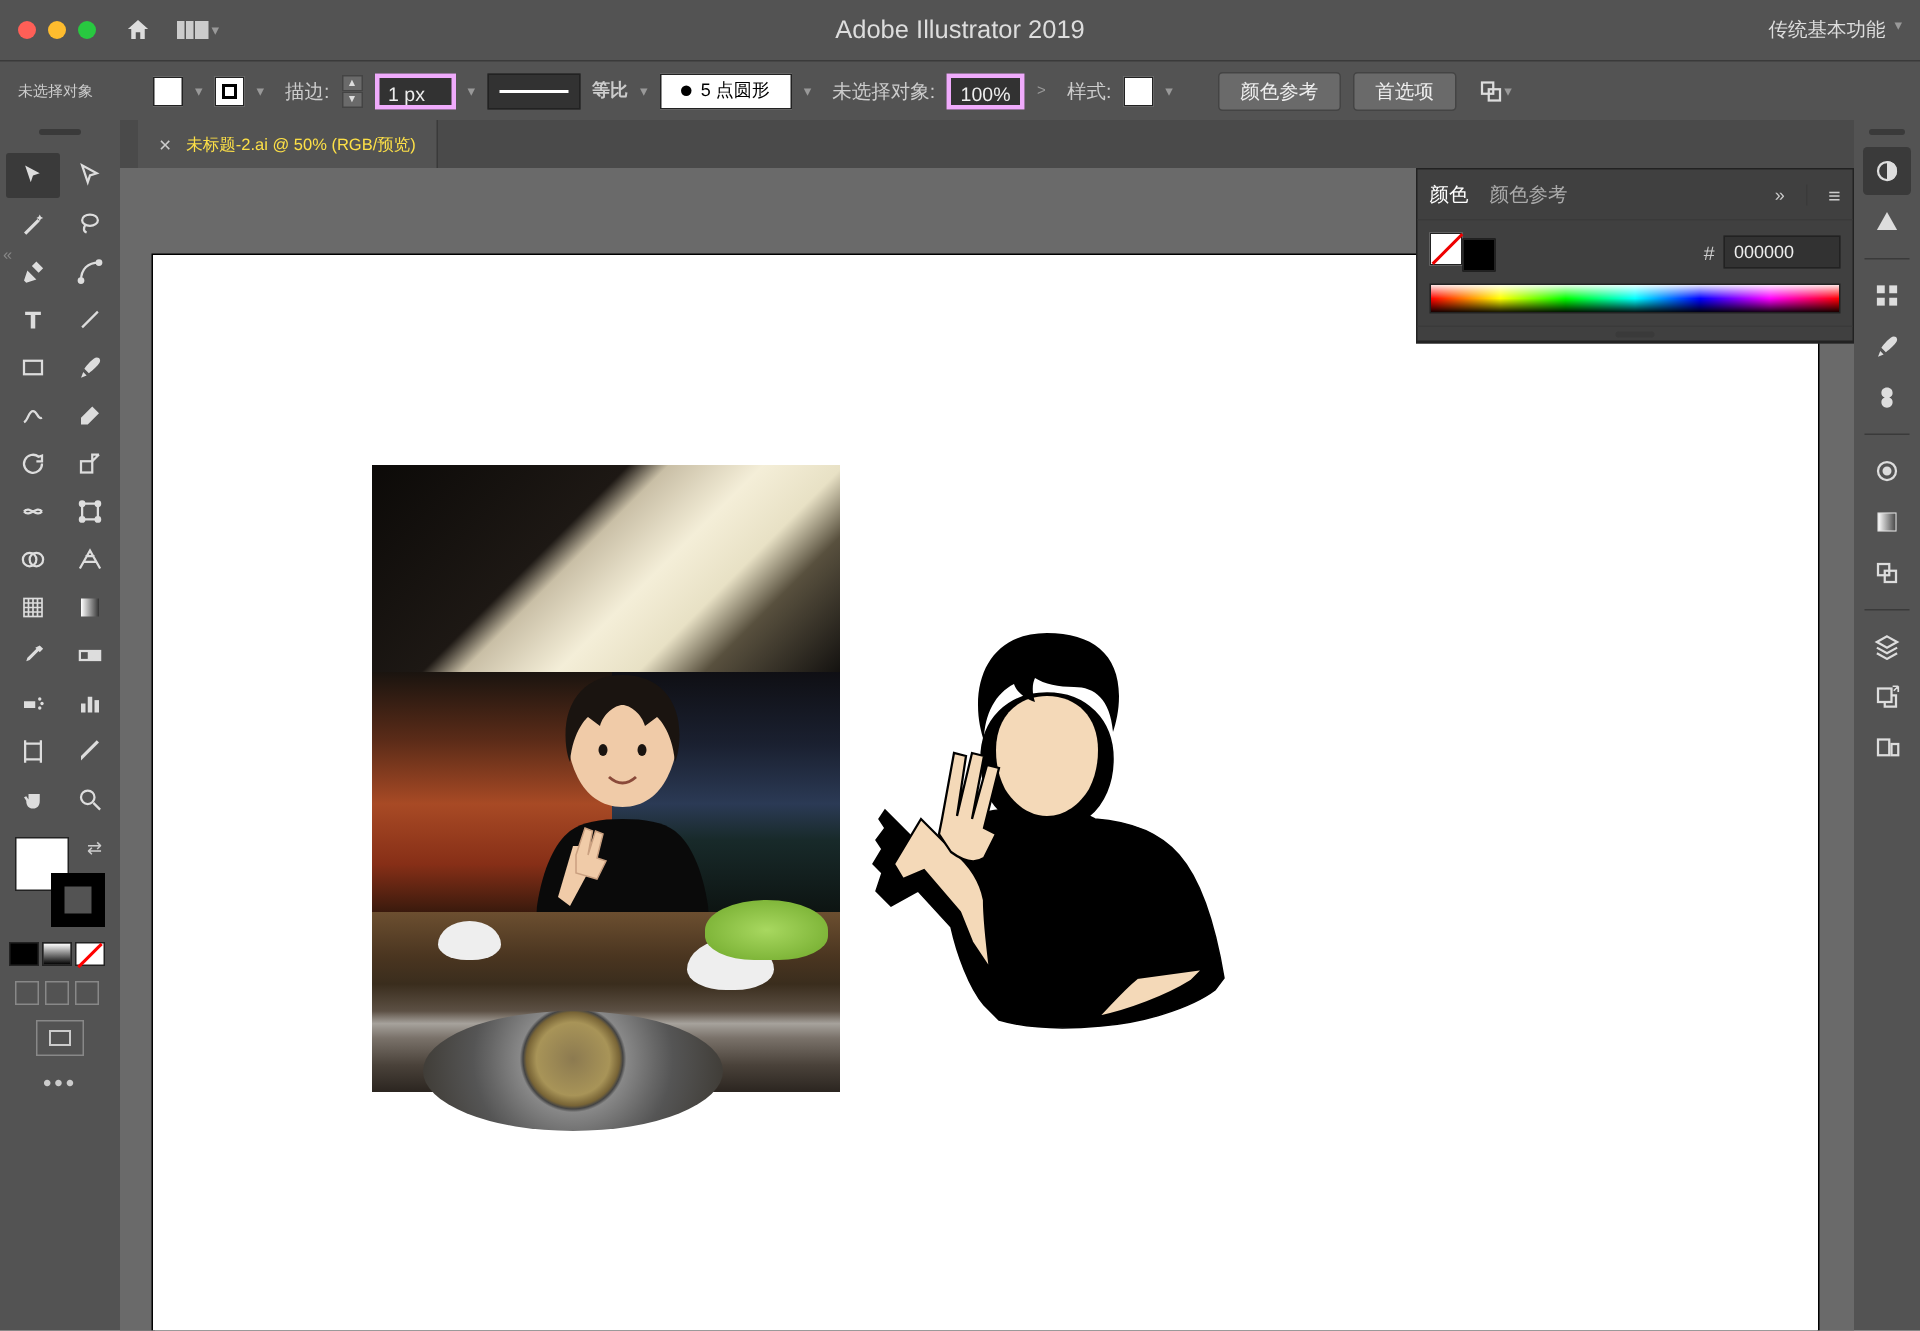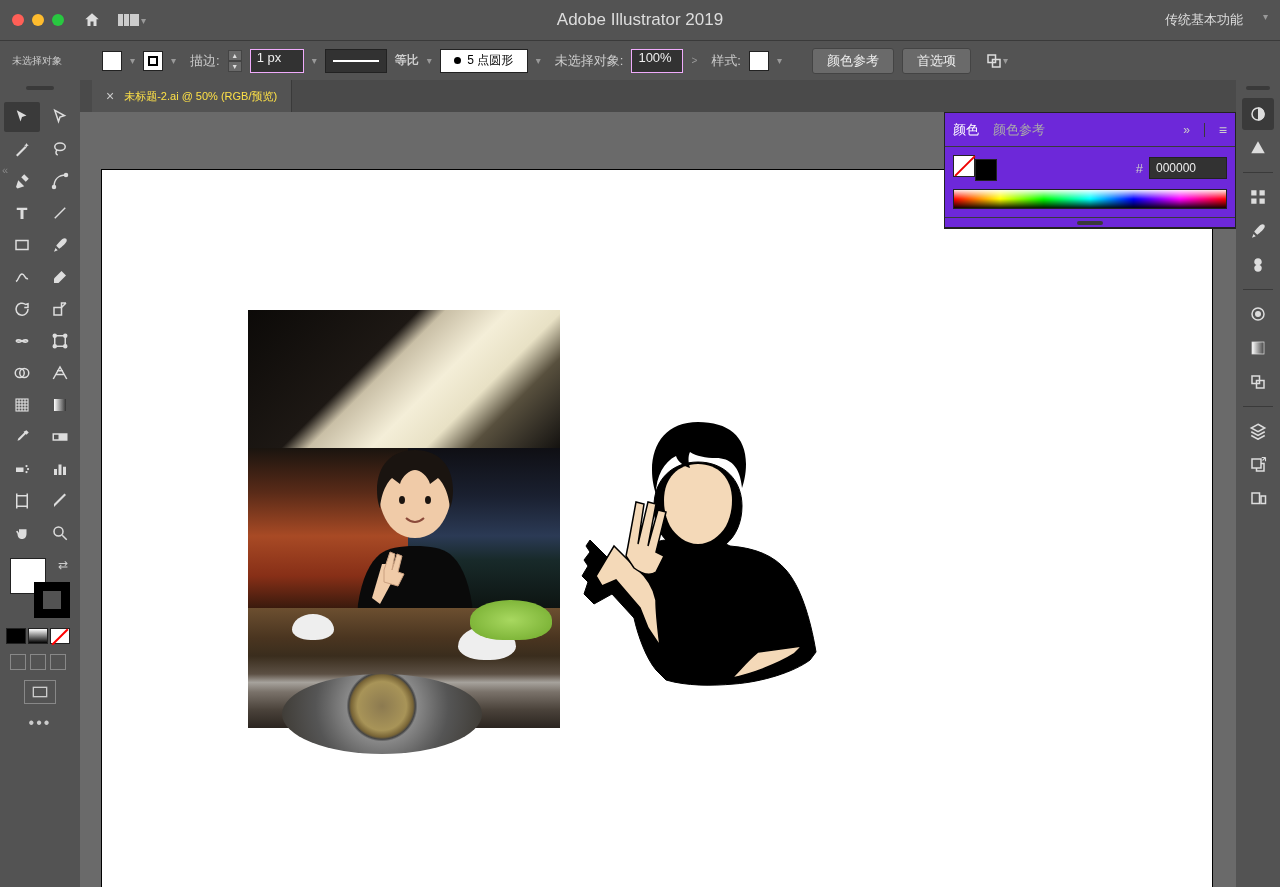--- a/index.html
+++ b/index.html
@@ -10,32 +10,32 @@
 .traffic-lights { display: flex; gap: 8px; margin-left: 12px; }
 .traffic-lights span { width: 12px; height: 12px; border-radius: 50%; display: block; }
 .tl-close { background: #ff5f57; }
 .tl-min { background: #febc2e; }
 .tl-max { background: #28c840; }
 .home-btn { width: 28px; height: 28px; margin-left: 14px; display: flex; align-items: center; justify-content: center; }
 .ws-btn { width: 36px; height: 28px; margin-left: 8px; display: flex; align-items: center; justify-content: center; gap: 2px; }
 .ws-icon { display: flex; gap: 1px; }
 .ws-icon span { width: 5px; height: 12px; background: #ccc; }
 .app-title { position: absolute; left: 50%; transform: translateX(-50%); color: #ddd; font-size: 17px; }
-.workspace-label { position: absolute; right: 12px; display: flex; align-items: flex-start; gap: 20px; color: #ddd; font-size: 13px; }
+.workspace-label { position: absolute; right: 12px; display: flex; align-items: flex-start; gap: 6px; color: #ddd; font-size: 13px; }
 .chev { font-size: 10px; color: #999; }
 
 
 .controlbar { height: 40px; background: #535353; border-top: 1px solid #3a3a3a; display: flex; align-items: center; padding: 0 12px; gap: 8px; }
 .sel-label { color: #ccc; font-size: 10px; }
 .swatch { width: 20px; height: 20px; border: 1px solid #222; }
 .swatch.white { background: #fff; }
 .swatch.hollow { background: #fff; position: relative; }
 .swatch.hollow::after { content: ""; position: absolute; inset: 4px; border: 2px solid #000; background: #fff; }
 .ctl-label { color: #ccc; font-size: 13px; margin-left: 6px; }
-.num-field { background: #323232; width: 54px; height: 24px; display: flex; align-items: flex-start; padding: 0 6px; color: #eee; border: 1px solid #f0abfc; }
+.num-field { background: #323232; width: 54px; height: 24px; display: flex; align-items: flex-end; padding: 0 6px; color: #eee; border: 3px solid #f0abfc; }
 .num-field.wide { width: 52px; }
 .line-preview { width: 62px; height: 24px; background: #323232; border: 1px solid #222; display: flex; align-items: center; justify-content: center; }
 .line-preview .ln { width: 46px; height: 2px; background: #fff; }
 .brush-preview { width: 88px; height: 24px; background: #fff; border: 1px solid #222; display: flex; align-items: center; justify-content: center; gap: 6px; font-size: 12px; color: #000; }
 .dot5 { width: 7px; height: 7px; background: #000; border-radius: 50%; }
 .btn { height: 26px; padding: 0 14px; background: #6a6a6a; border: 1px solid #444; border-radius: 3px; color: #eee; font-size: 13px; display: flex; align-items: center; }
 .eqlabel { font-size: 12px; color: #ccc; font-weight: bold; }
 .stepper { display: flex; flex-direction: column; gap: 0; }
 .stepper .up, .stepper .dn { width: 14px; height: 11px; background: #6a6a6a; border: 1px solid #444; font-size: 7px; display: flex; align-items: center; justify-content: center; }
 
@@ -82,21 +82,21 @@
 .photo-person { position: absolute; left: 82px; top: 134px; width: 170px; height: 220px; }
 .photo-bottom { height: 120px; background: linear-gradient(180deg, #6c4f30 0%, #4a3520 25%, #3a2d1d 40%, #5c5044 55%, #a6a29c 62%, #7a726a 70%, #4a423a 85%, #2b2520 100%); position: relative; }
 .bowl { position: absolute; background: #eee; border-radius: 50% 50% 45% 45% / 60% 60% 40% 40%; }
 .lettuce { position: absolute; right: 8px; top: -8px; width: 82px; height: 40px; background: radial-gradient(#a8d860, #6fa82a); border-radius: 50% 50% 40% 40%; }
 .grill { position: absolute; left: 34px; bottom: -26px; width: 200px; height: 80px; border-radius: 50%; background: radial-gradient(circle at 50% 40%, #8c7a50 0%, #a89458 22%, #786436 28%, #444 30%, #888 32%, #666 50%, #555 60%, #3a362f 100%); }
 
 
 .traced { position: absolute; left: 472px; top: 250px; width: 270px; height: 274px; }
 
 
-.color-panel { position: absolute; top: 0; right: 0; width: 292px; background: #6d28d9; border: 1px solid #222; border-bottom: 2px solid #222; z-index: 5; }
+.color-panel { position: absolute; top: 0; right: 0; width: 292px; background: #404040; border: 1px solid #222; border-bottom: 2px solid #222; z-index: 5; }
 .panel-tabs { height: 34px; display: flex; align-items: center; border-bottom: 1px solid #3a3a3a; padding: 0 8px; gap: 14px; }
 .panel-tabs .ptab { color: #aaa; font-size: 13px; }
 .panel-tabs .ptab.active { color: #fff; }
 .panel-tabs .flex { flex: 1; }
 .panel-tabs .chev2 { font-size: 12px; color: #ccc; }
 .panel-tabs .menu { font-size: 14px; color: #ccc; }
 .panel-body { padding: 8px; }
 .fs-mini { position: relative; width: 44px; height: 26px; display: inline-block; vertical-align: middle; }
 .fs-mini .f1 { position: absolute; width: 22px; height: 22px; background: #fff; border: 1px solid #222; left: 0; top: 0; }
 .fs-mini .f1::after { content: ""; position: absolute; inset: -2px; border-top: 2px solid red; transform: rotate(-45deg); transform-origin: center; top: 50%; left: 0; right: 0; height: 0; }

